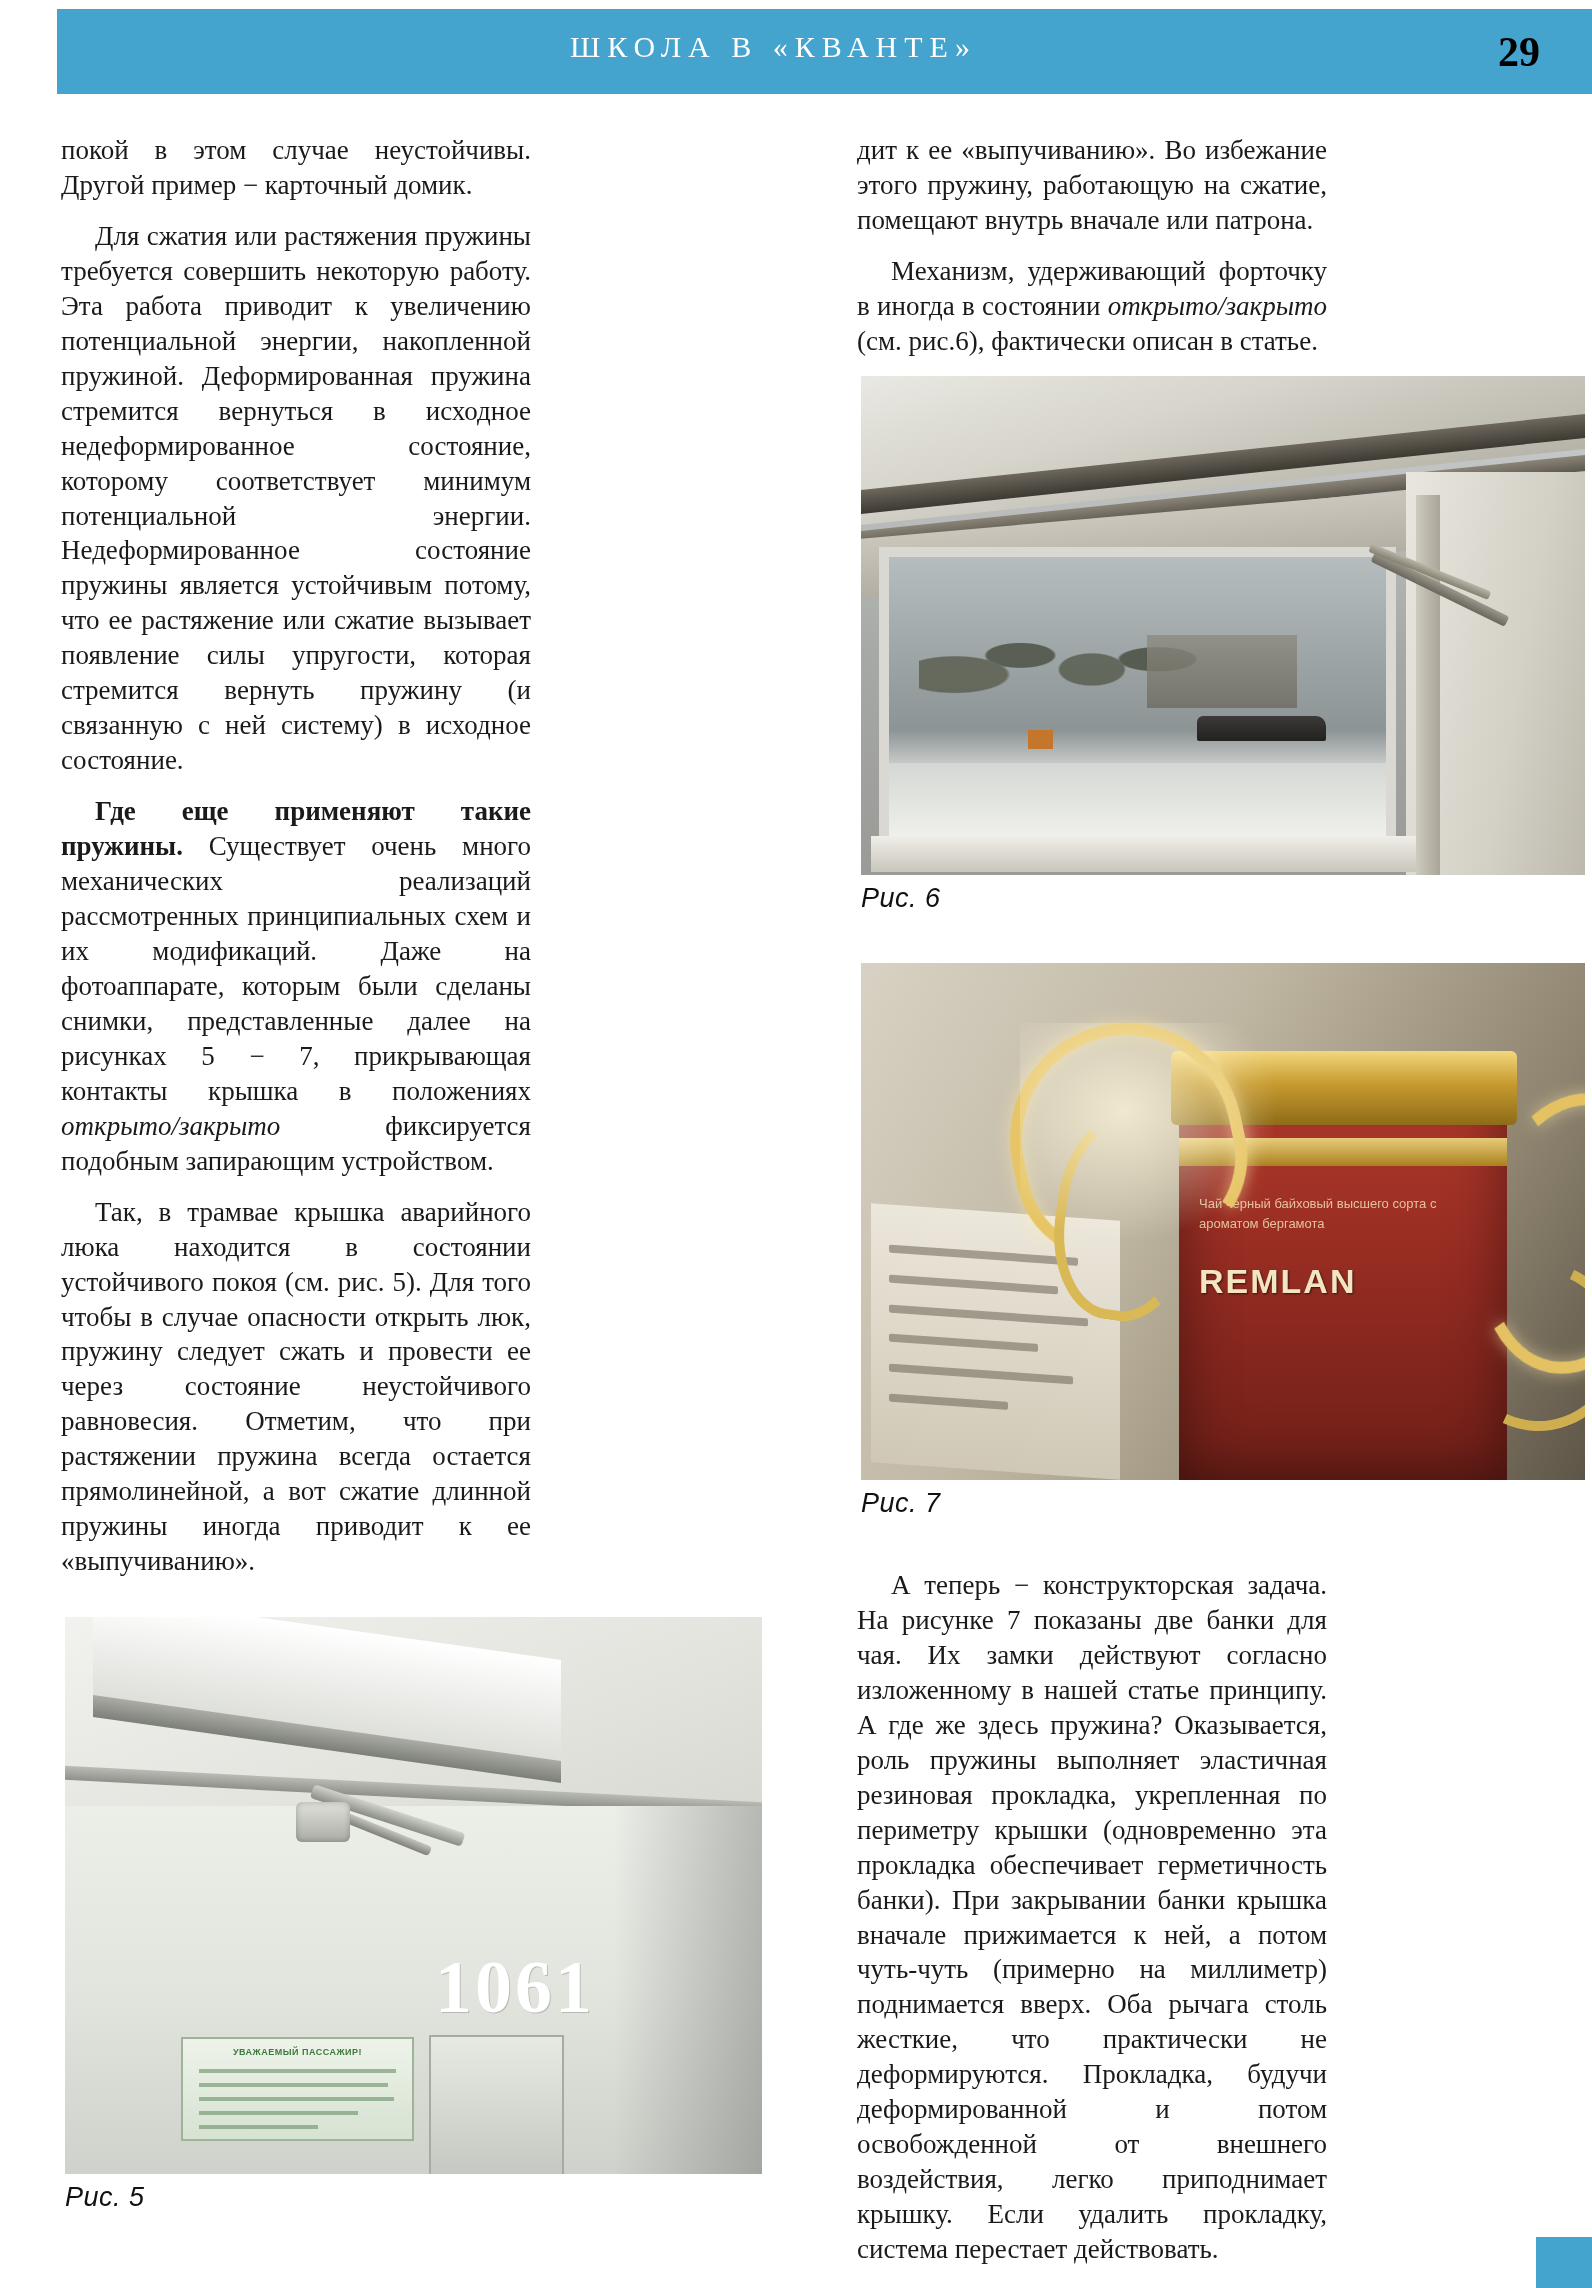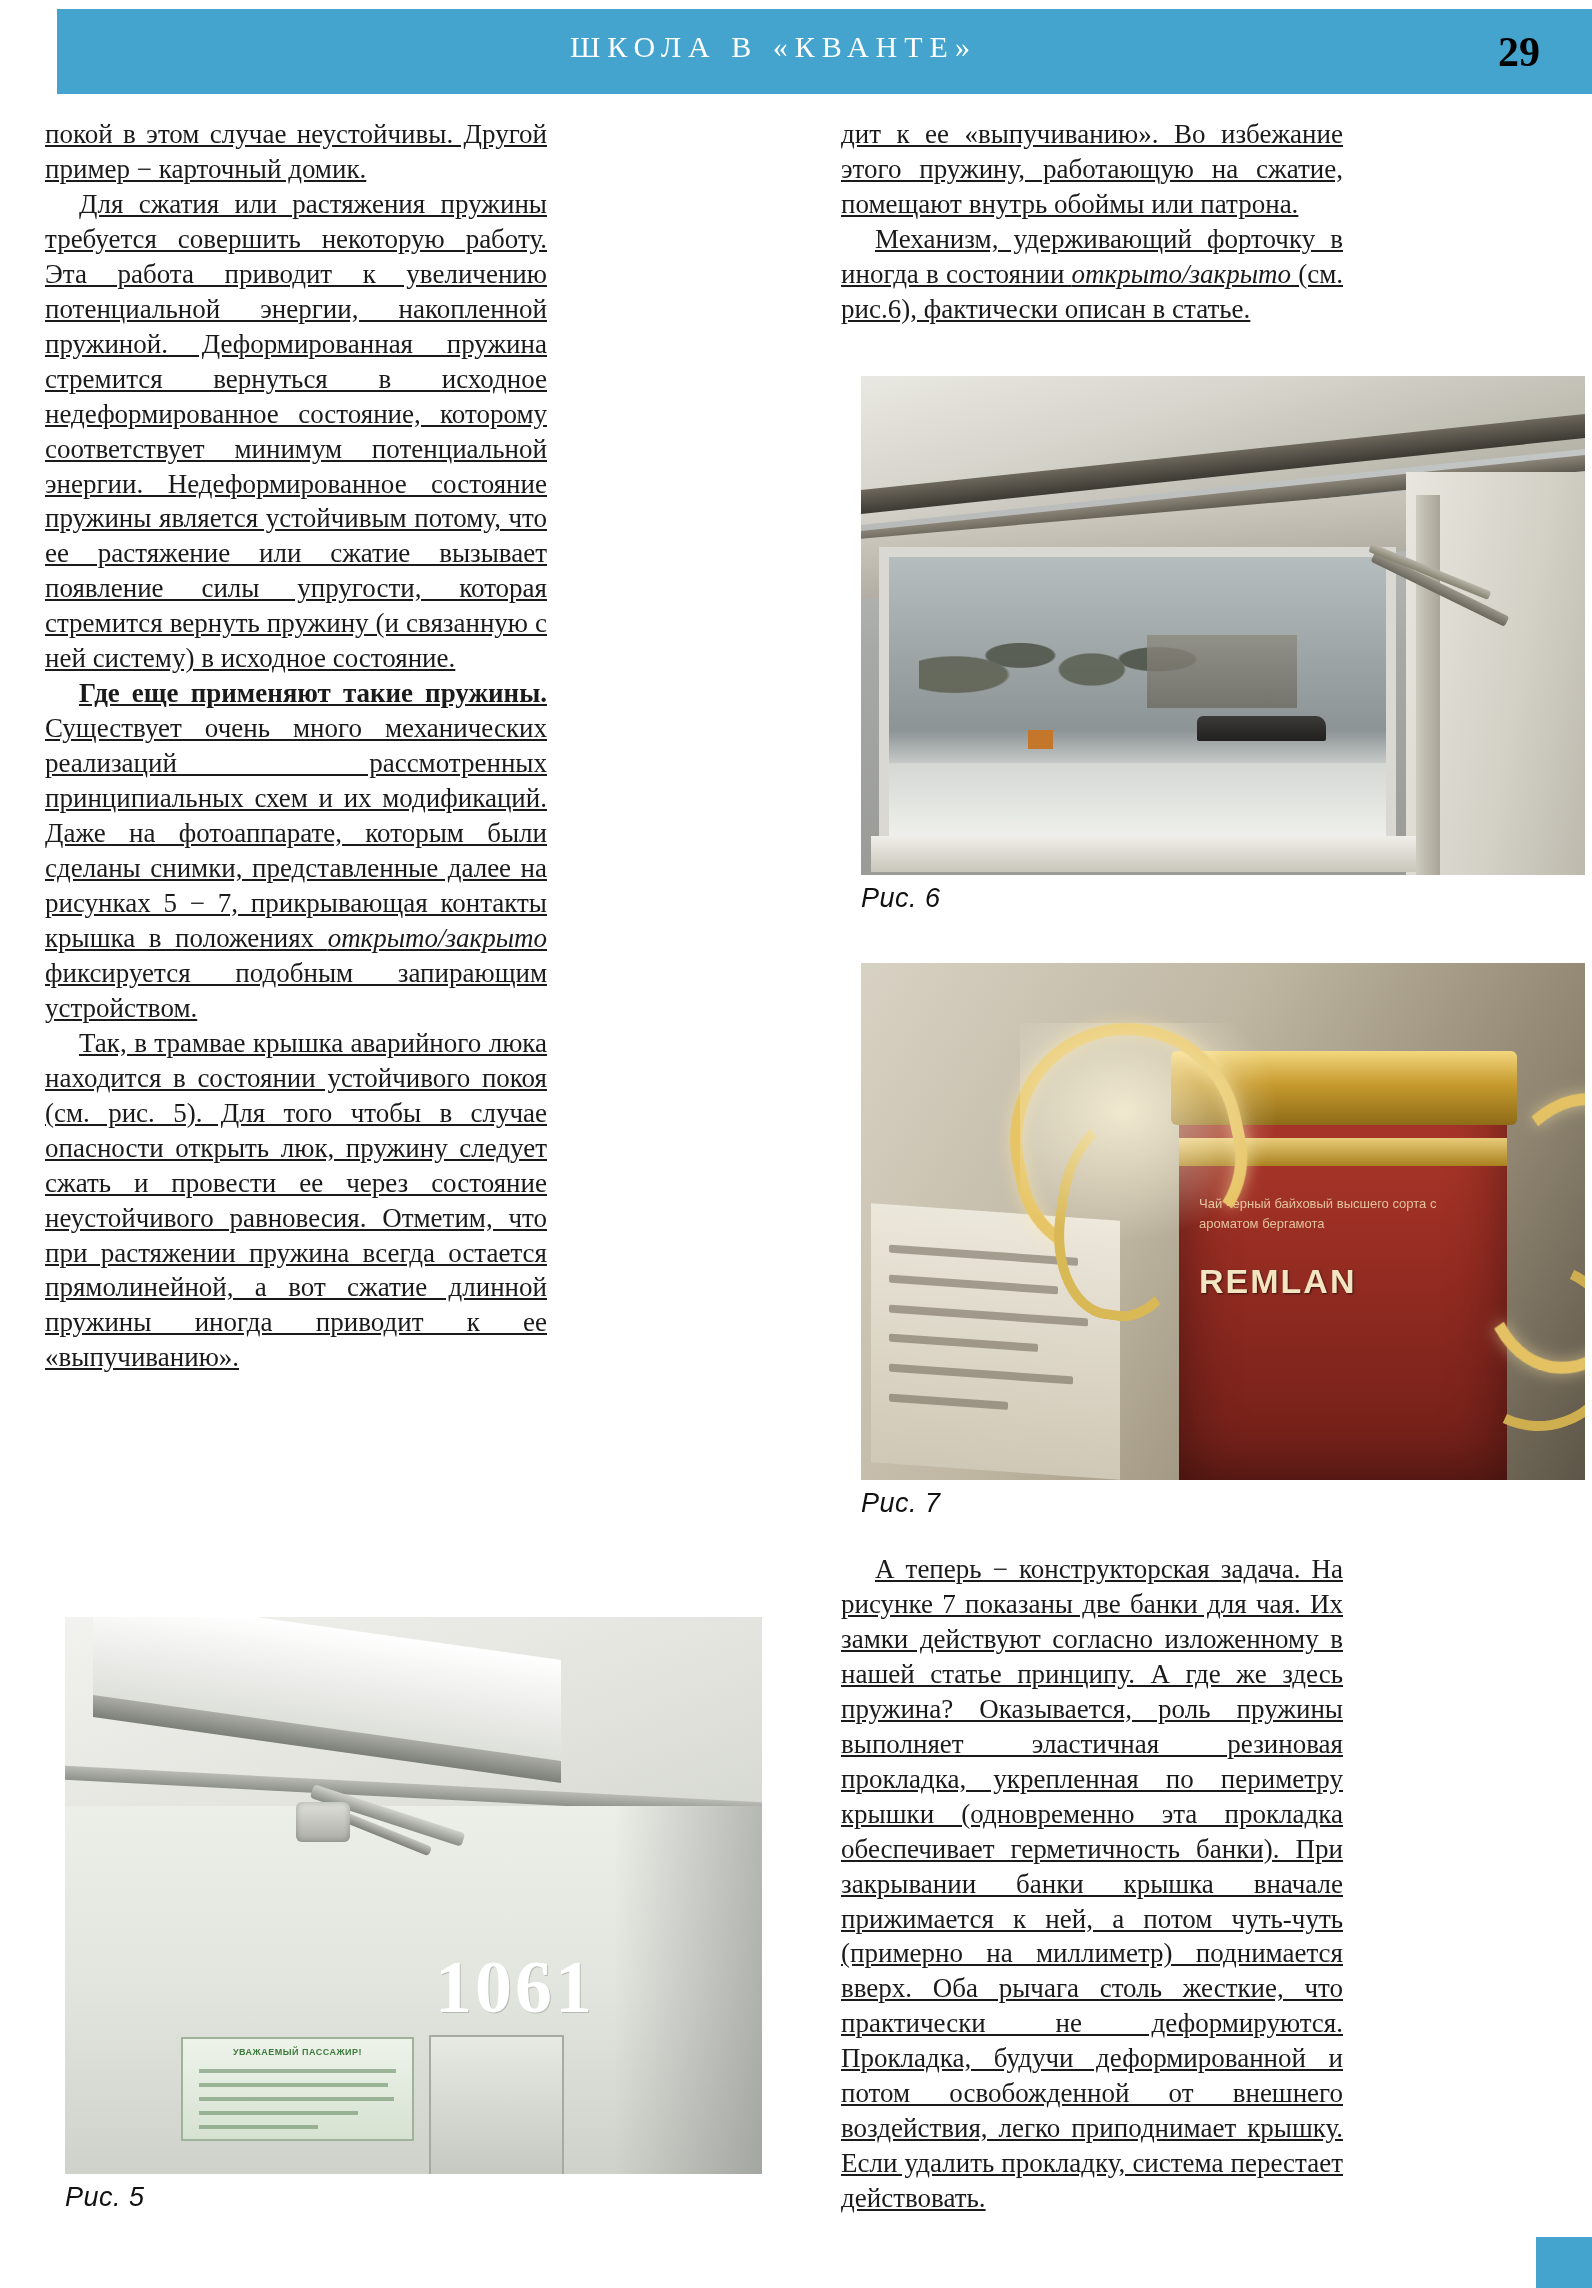--- a/index.html
+++ b/index.html
@@ -31,21 +31,21 @@
   
   .col{
     position:absolute;top:117px;width:502px;
     font-size:27px;line-height:1.295;
     text-align:justify;text-justify:inter-word;
     hyphens:manual;
   }
   .col-left{left:45px;}
   .col-right{left:841px;}
 
-  .col p{margin:0;text-indent:34px;text-decoration:underline;}
+  .col p{margin:16px;text-indent:34px;}
   .col p.noindent{text-indent:0;}
   .col b{font-weight:700;}
   .col i{font-style:italic;}
 
   
   .figure{position:absolute;padding-left:20px;}
   .figure .photo{
     display:block;border:0;position:relative;overflow:hidden;
     background:#888;
   }
@@ -201,21 +201,21 @@
 
   <p>Для сжатия или растяжения пружины требуется совершить некоторую работу. Эта работа приводит к увеличению потенциальной энергии, накопленной пружиной. Деформированная пружина стремится вернуться в исходное недеформированное состояние, которому соответствует минимум потенциальной энергии. Недеформированное состояние пружины является устойчивым потому, что ее растяжение или сжатие вызывает появление силы упругости, которая стремится вернуть пружину (и связанную с ней систему) в исходное состояние.</p>
 
   <p><b>Где еще применяют такие пружины.</b><span> Существует очень много механических реализаций рассмотренных принципиальных схем и их модификаций. Даже на фотоаппарате, которым были сделаны снимки, представленные далее на рисунках 5 − 7, прикрывающая контакты крышка в положениях </span><i>открыто/закрыто</i><span> фиксируется подобным запирающим устройством.</span></p>
 
   <p>Так, в трамвае крышка аварийного люка находится в состоянии устойчивого покоя (см. рис. 5). Для того чтобы в случае опасности открыть люк, пружину следует сжать и провести ее через состояние неустойчивого равновесия. Отметим, что при растяжении пружина всегда остается прямолинейной, а вот сжатие длинной пружины иногда приводит к ее «выпучиванию».</p>
 </div>
 
 <div class="col col-right">
 
-  <p class="noindent">дит к ее «выпучиванию». Во избежание этого пружину, работающую на сжатие, помещают внутрь обоймы или патрона.</p>
+  <p class="noindent">дит к ее «выпучиванию». Во избежание этого пружину, работающую на сжатие, помещают внутрь вначале или патрона.</p>
 
   <p><span>Механизм, удерживающий форточку в иногда в состоянии </span><i>открыто/закрыто</i><span> (см. рис.6), фактически описан в статье.</span></p>
 </div>
 
 <div class="col" id="right-lower" style="left:841px;top:1552px;">
   <p>А теперь − конструкторская задача. На рисунке 7 показаны две банки для чая. Их замки действуют согласно изложенному в нашей статье принципу. А где же здесь пружина? Оказывается, роль пружины выполняет эластичная резиновая прокладка, укрепленная по периметру крышки (одновременно эта прокладка обеспечивает герметичность банки). При закрывании банки крышка вначале прижимается к ней, а потом чуть-чуть (примерно на миллиметр) поднимается вверх. Оба рычага столь жесткие, что практически не деформируются. Прокладка, будучи деформированной и потом освобожденной от внешнего воздействия, легко приподнимает крышку. Если удалить прокладку, система перестает действовать.</p>
 </div>
 
 <div class="figure" id="fig6">
   <div class="photo f6">

